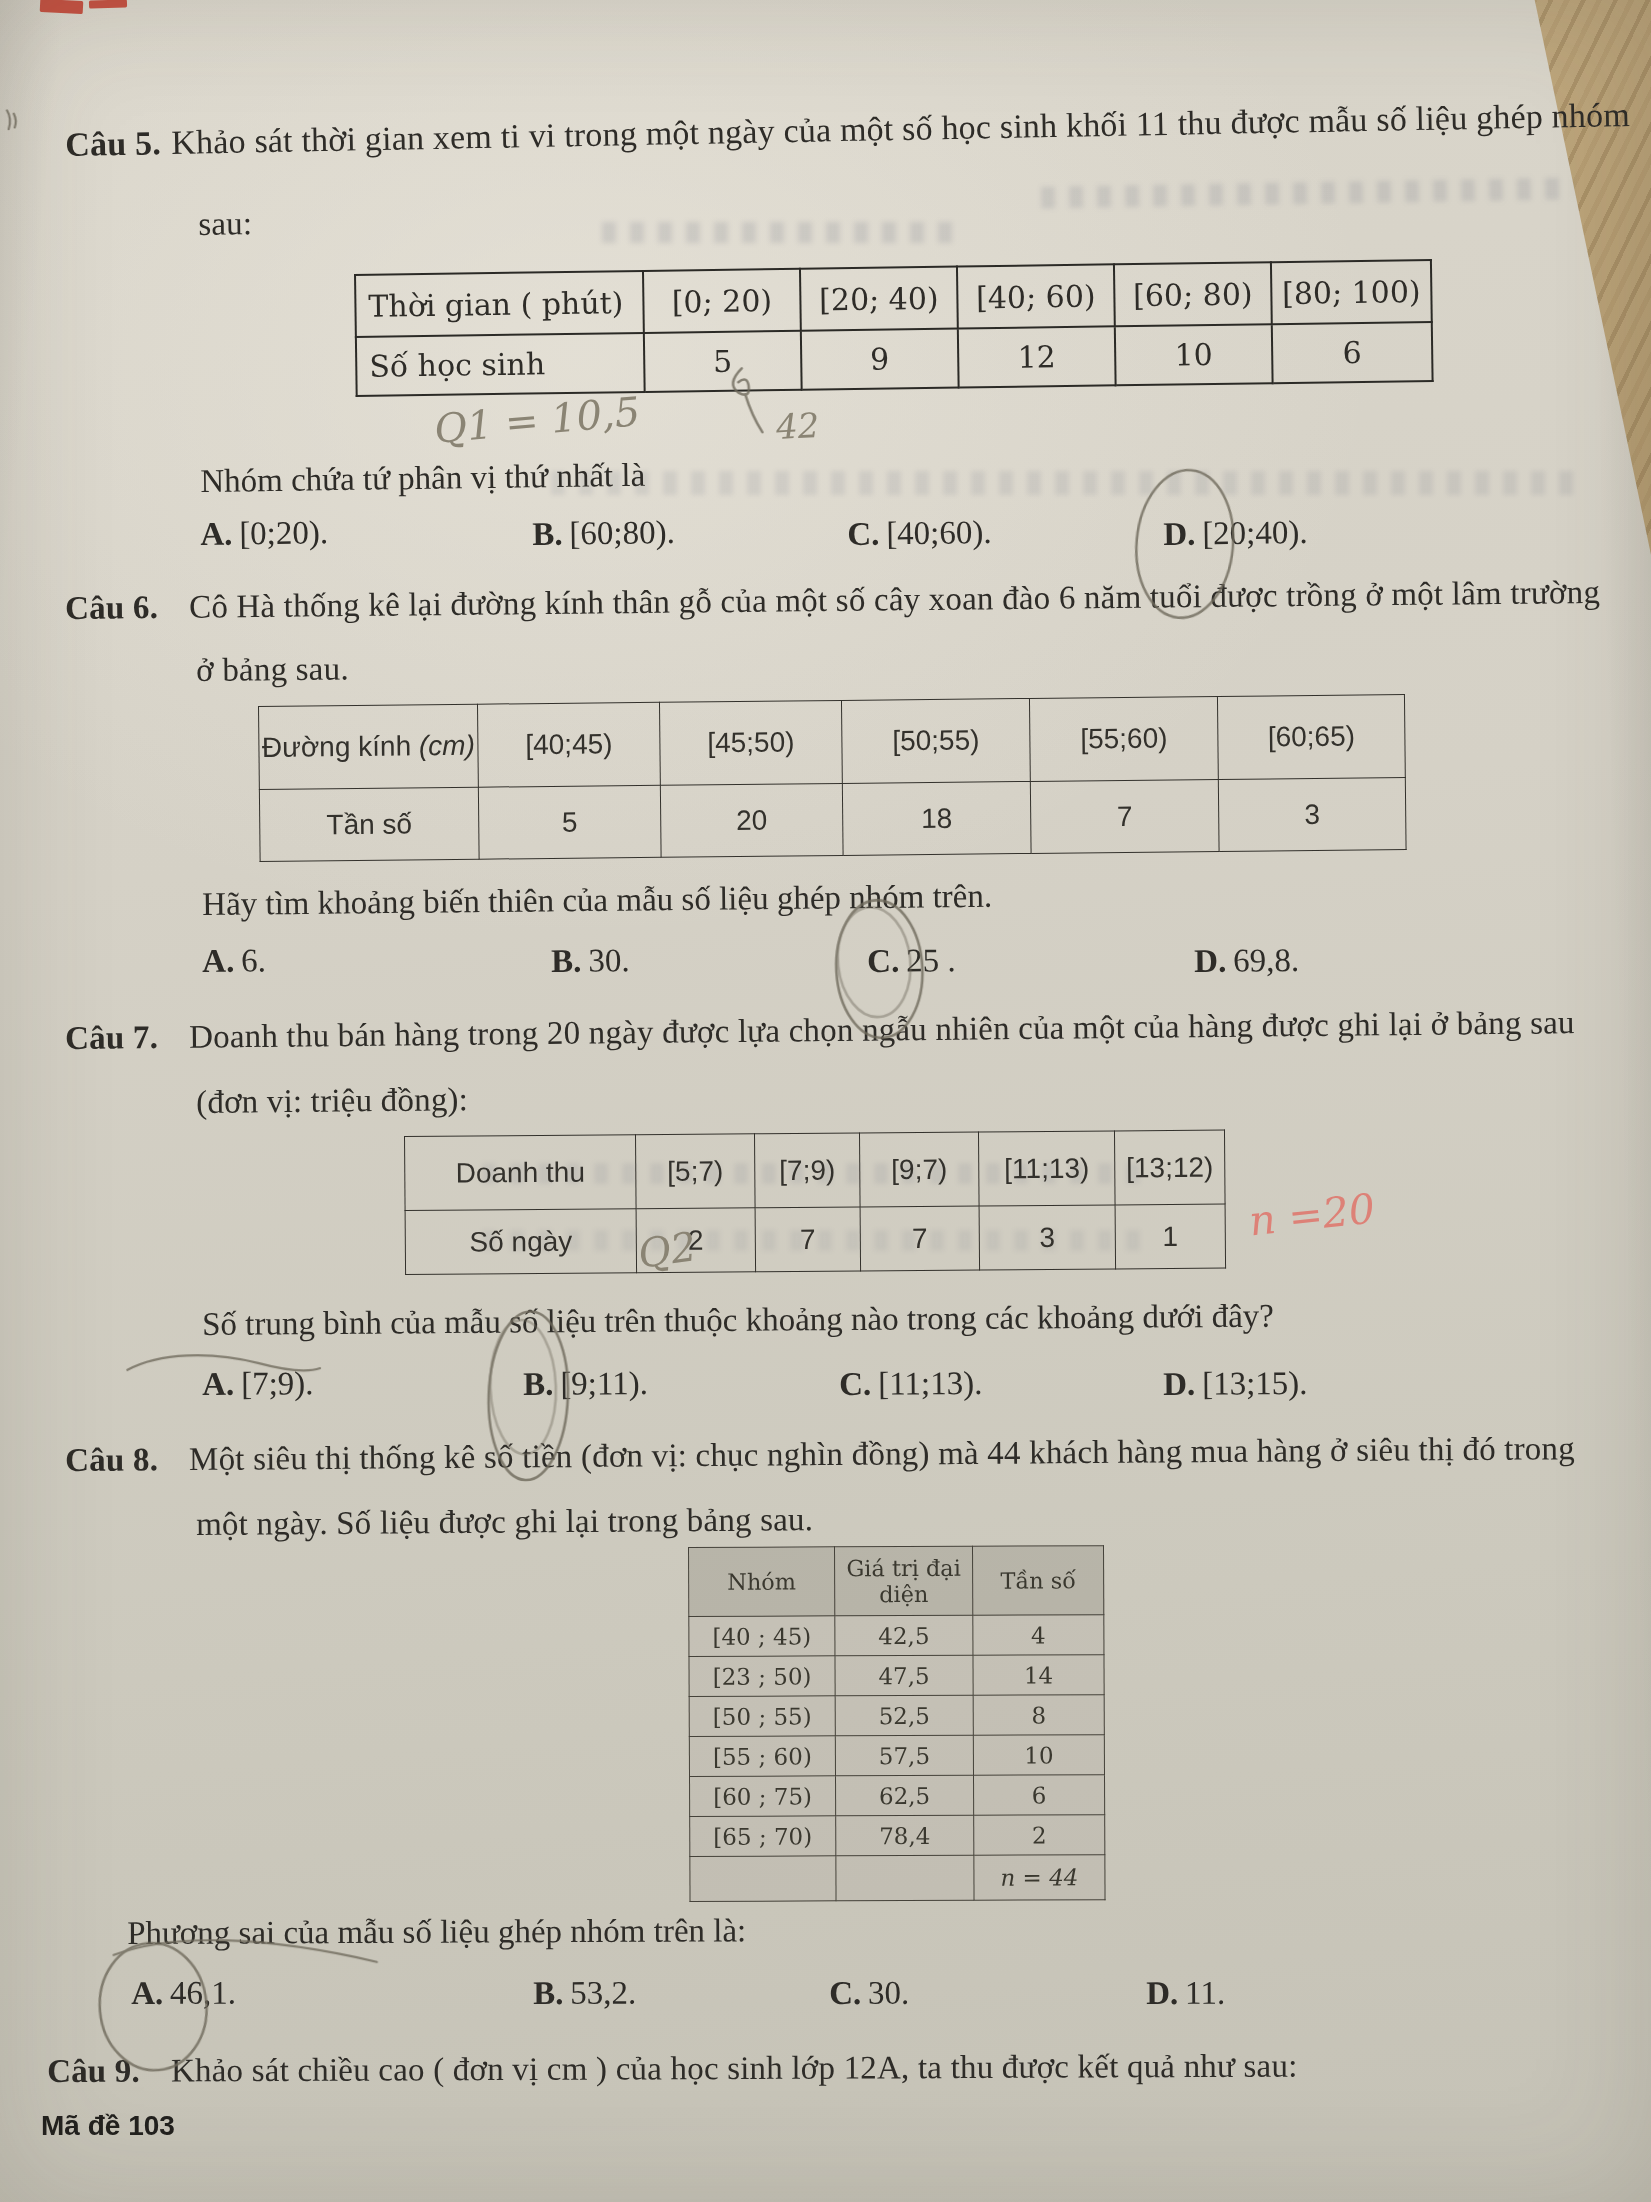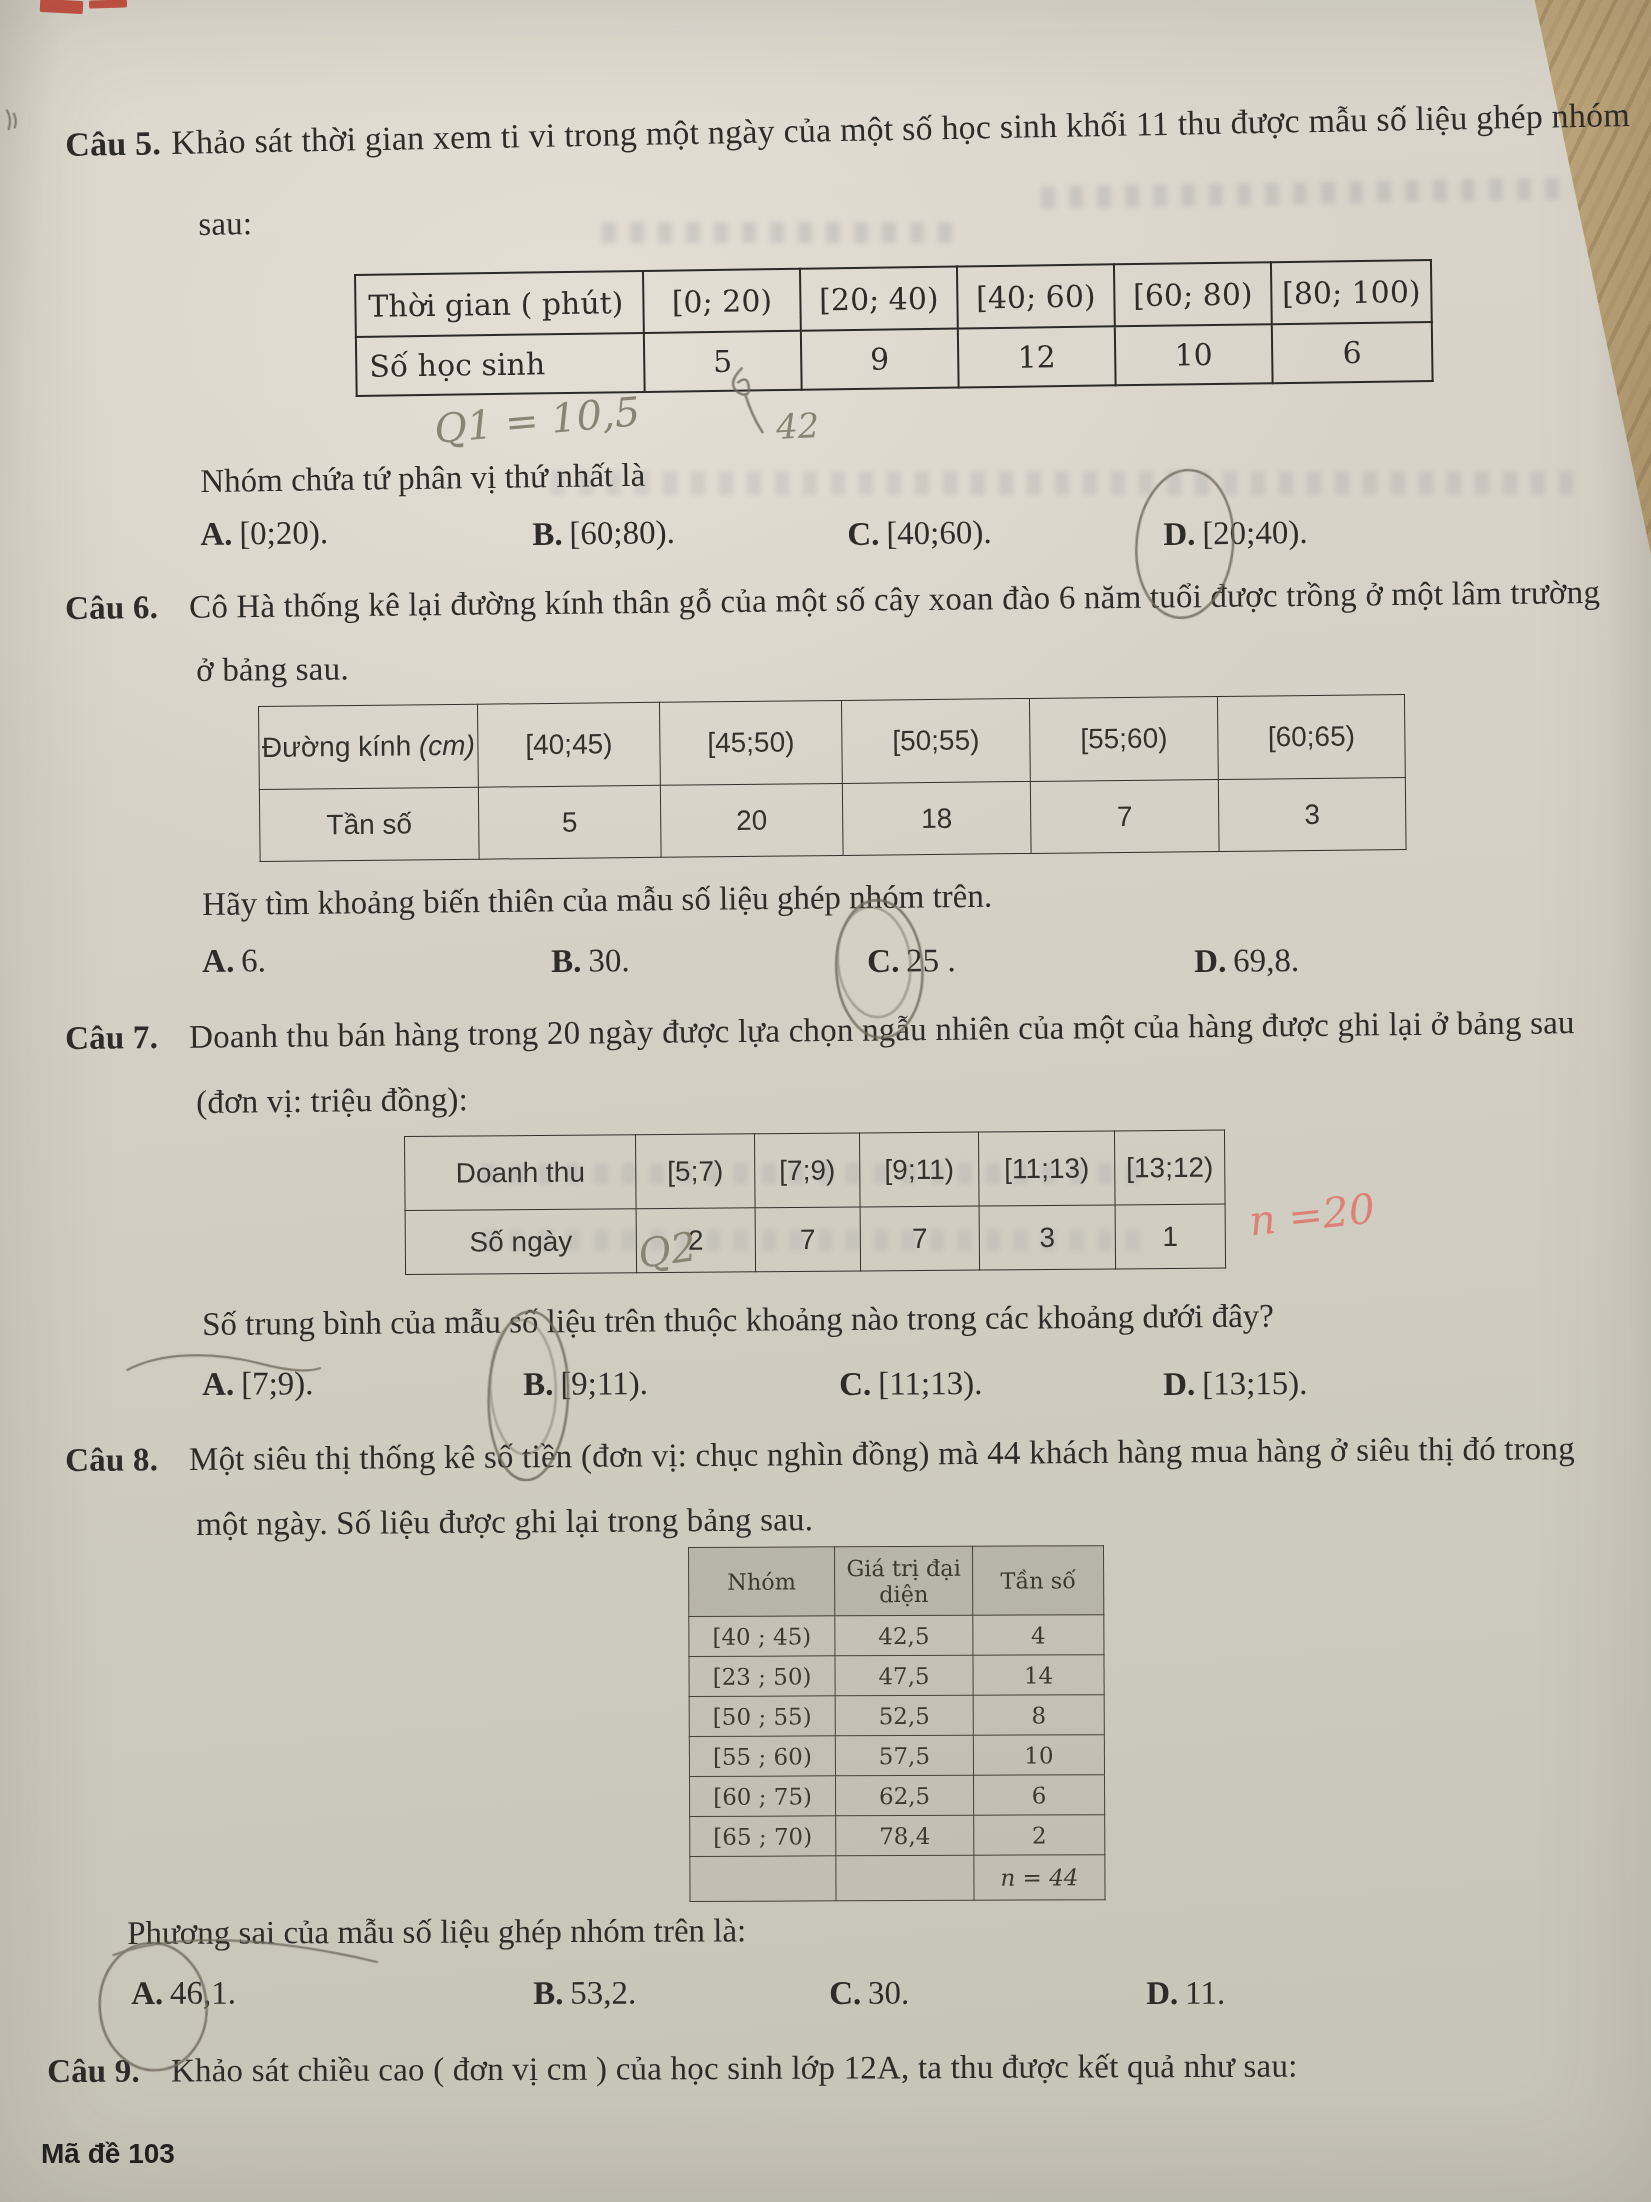--- a/index.html
+++ b/index.html
@@ -46,21 +46,21 @@
   .t3{font-family:"DejaVu Serif",serif;font-size:23px;color:#3a382f;
       background:rgba(70,65,52,.05);}
   .t3 td{border:1.5px solid #45423a;text-align:center;vertical-align:middle;padding:0 3.4px;}
   .t3 .hd{background:rgba(70,65,52,.10);font-size:22.4px;}
   .t3 .ft{font-style:italic;}
   .hw{position:absolute;font-family:"DejaVu Serif",serif;font-style:italic;
       color:#8a8474;white-space:nowrap;}
   .hw-red{color:#dd8177;}
   svg.marks{position:absolute;left:0;top:0;pointer-events:none;}
   .code{position:absolute;font-family:"Liberation Sans",sans-serif;font-weight:bold;
-        font-size:28px;color:#22211e;margin-top:28px;}
+        font-size:28px;color:#22211e;}
 </style>
 </head>
 <body>
 
 <div class="canvas">
 
   <div class="wood"></div>
 
   <div class="redmark" style="left:40px;top:0;width:43px;height:13px;transform:rotate(3deg);"></div>
   <div class="redmark" style="left:89px;top:0;width:38px;height:7.7px;transform:rotate(-2deg);"></div>
@@ -174,21 +174,21 @@
         <col style="width:105px">
         <col style="width:119px">
         <col style="width:136px">
         <col style="width:110px">
       </colgroup>
     <tbody>
         <tr style="height:74px;">
       <td>Doanh thu</td>
       <td>[5;7)</td>
       <td>[7;9)</td>
-      <td>[9;11)</td>
+      <td>[9;7)</td>
       <td>[11;13)</td>
       <td>[13;12)</td>
     </tr>
     <tr style="height:64px;">
       <td>Số ngày</td>
       <td>2</td>
       <td>7</td>
       <td>7</td>
       <td>3</td>
       <td>1</td>

